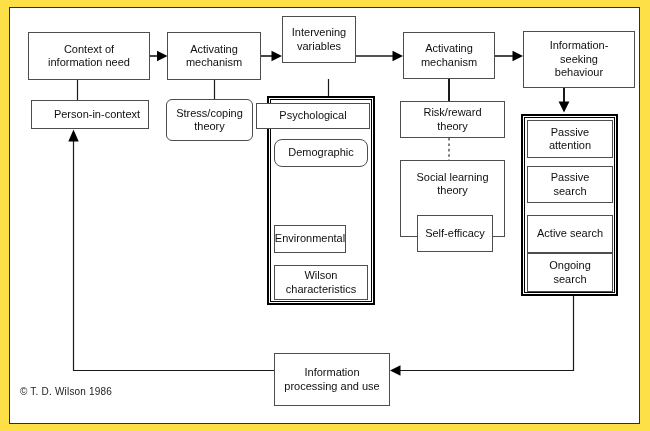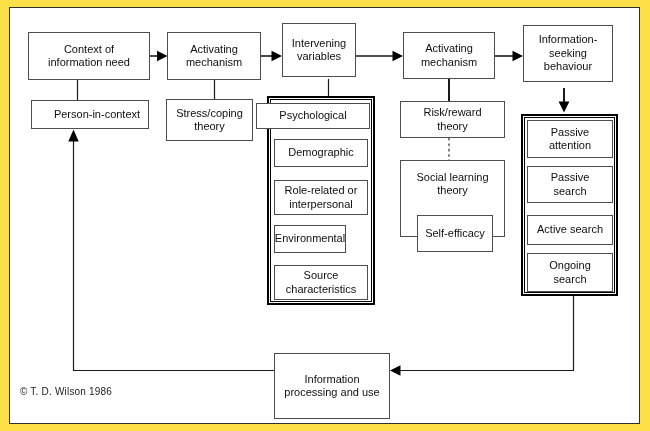--- a/index.html
+++ b/index.html
@@ -115,56 +115,54 @@
     <g>
       <polyline points="274,370.5 73.5,370.5 73.5,140" fill="none" stroke="#1a1a1a" stroke-width="1.2"></polyline>
       <polygon points="68.3,141.5 78.7,141.5 73.5,129.5" fill="#000000"></polygon>
     </g>
   </svg>
 
   <div class="box" style="left:28px; top:32px; width:122px; height:48px;">Context of
 information need</div>
   <div class="box" style="left:167px; top:32px; width:94px; height:48px;">Activating
 mechanism</div>
-  <div class="box" style="left:282px; top:23px; width:74px; height:54px;">Intervening
+  <div class="box" style="left:282px; top:16px; width:74px; height:47px;">Intervening
 variables</div>
   <div class="box" style="left:403px; top:32px; width:92px; height:47px;">Activating
 mechanism</div>
-  <div class="box" style="left:523px; top:25px; width:90px; height:57px;text-align:center;">Information-
+  <div class="box" style="left:523px; top:31px; width:112px; height:57px;text-align:center;">Information-
 seeking
 behaviour</div>
 
   <div class="box" style="left:31px; top:100px; width:118px; height:29px;padding-left:14px;">Person-in-context</div>
-  <div class="box" style="left:166px; top:99px; width:87px; height:42px;">Stress/coping
+  <div class="box" style="left:166px; top:99px; width:87px; height:42px;border-radius:6px;">Stress/coping
 theory</div>
 
   <div class="group-outer" style="left:267px; top:96px; width:108px; height:209px;"></div>
   <div class="group-inner" style="left:270px; top:99px; width:102px; height:203px;"></div>
   <div class="box inner-box" style="left:256px; top:103px; width:114px; height:26px;">Psychological</div>
-  <div class="box inner-box" style="left:274px; top:139px; width:94px; height:28px;">Demographic</div>
-  <div class="box inner-box" style="left:274px; top:180px; width:94px; height:35px;">Role-related or
-interpersonal</div>
+  <div class="box inner-box" style="left:274px; top:139px; width:94px; height:28px;border-radius:8px;">Demographic</div>
   <div class="box inner-box" style="left:274px; top:225px; width:72px; height:28px;">Environmental</div>
-  <div class="box inner-box" style="left:274px; top:265px; width:94px; height:35px;">Source
+  <div class="box inner-box" style="left:274px; top:265px; width:94px; height:35px;">Wilson
 characteristics</div>
 
   <div class="box" style="left:400px; top:101px; width:105px; height:37px;">Risk/reward
 theory</div>
   <div class="box" style="left:400px; top:160px; width:105px; height:77px; align-items:flex-start; padding-top:10px;">Social learning
 theory</div>
   <div class="box inner-box" style="left:417px; top:215px; width:76px; height:37px;">Self-efficacy</div>
 
   <div class="group-outer" style="left:521px; top:114px; width:97px; height:182px;"></div>
   <div class="group-inner" style="left:524px; top:117px; width:91px; height:176px;"></div>
   <div class="box inner-box" style="left:527px; top:120px; width:86px; height:38px;">Passive
 attention</div>
   <div class="box inner-box" style="left:527px; top:166px; width:86px; height:37px;">Passive
 search</div>
-  <div class="box inner-box" style="left:527px; top:215px; width:86px; height:30px;">Active search</div>
+  <div class="box inner-box" style="left:527px; top:215px; width:86px; height:38px;">Active search</div>
   <div class="box inner-box" style="left:527px; top:253px; width:86px; height:39px;">Ongoing
 search</div>
 
-  <div class="box" style="left:274px; top:353px; width:116px; height:66px;">Information
+  <div class="box" style="left:274px; top:353px; width:116px; height:53px;">Information
 processing and use</div>
 
   <div class="copyright">© T. D. Wilson 1986</div>
 
 </div>
 
 </body></html>

